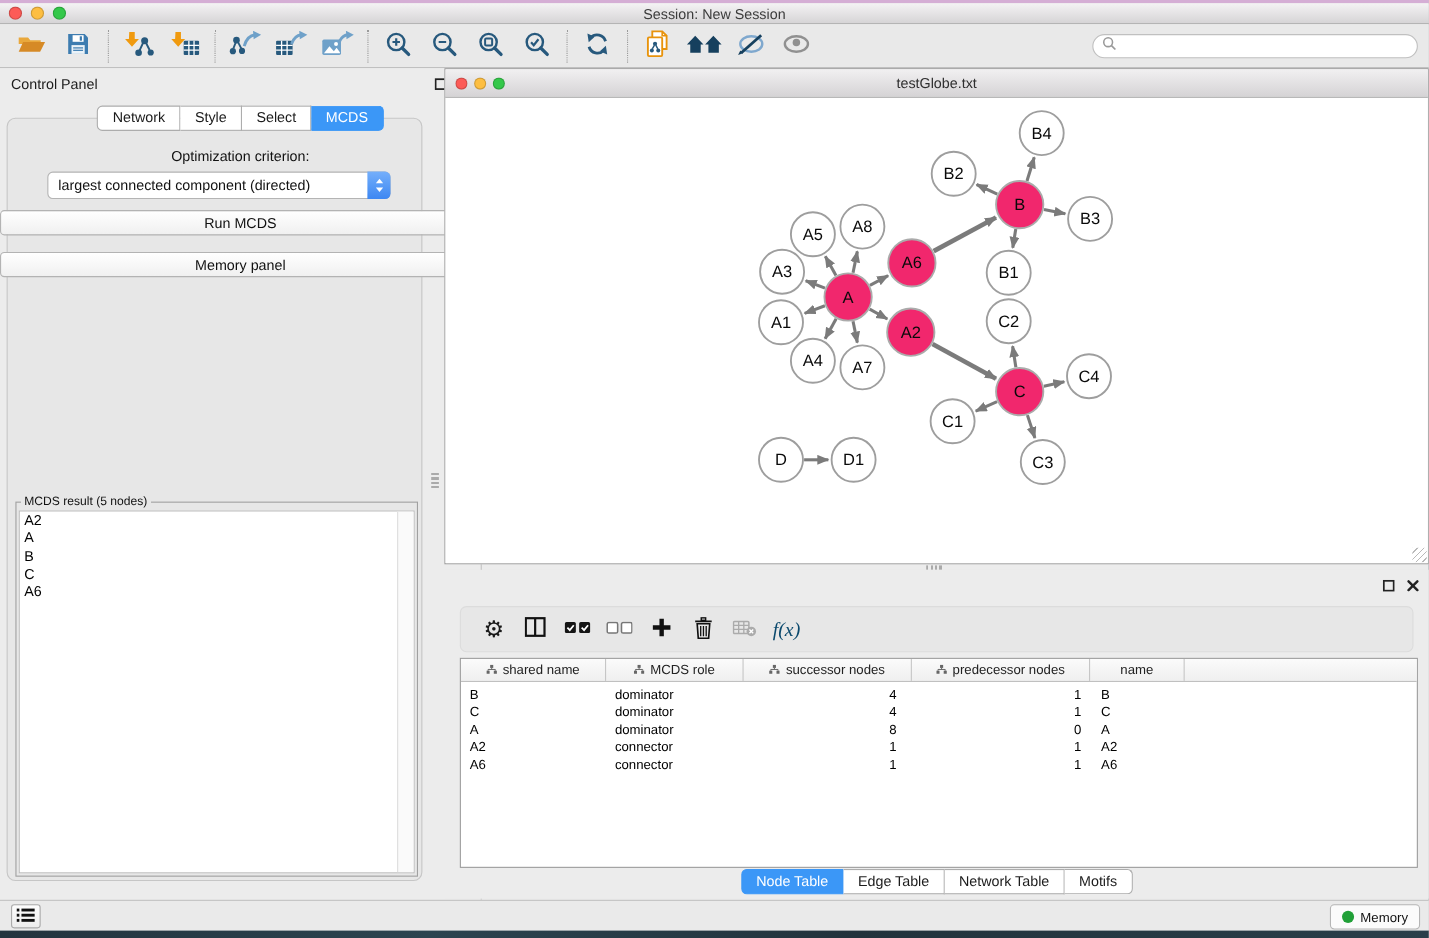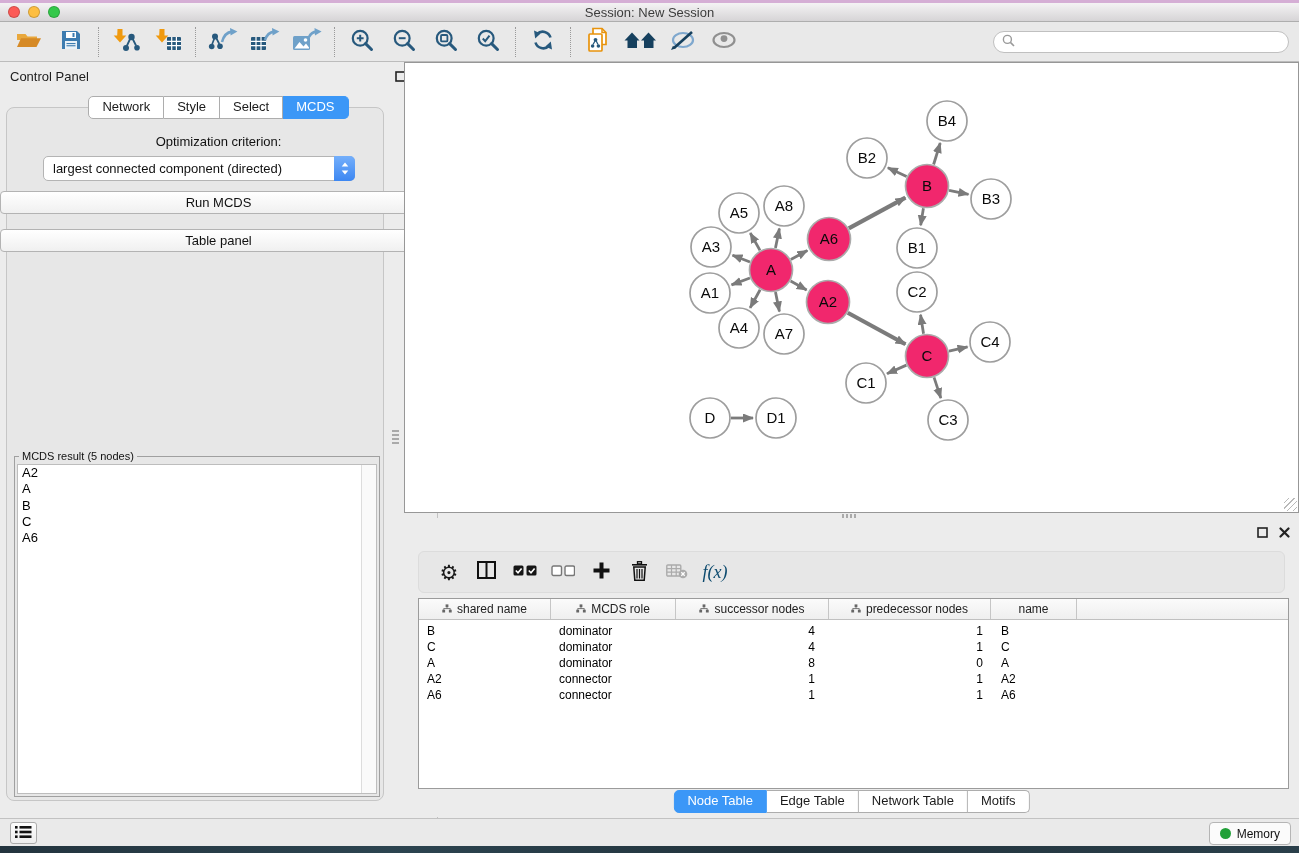--- a/index.html
+++ b/index.html
@@ -291,36 +291,44 @@
       <span class="chev">
           <svg width="8" height="13" viewBox="0 0 8 13">
             <path d="M4 0.5 L7.3 4.5 H0.7 Z" fill="#fff"></path>
             <path d="M4 12.5 L0.7 8.5 H7.3 Z" fill="#fff"></path>
           </svg>
         </span>
     </div>
     <div id="opt-label">Optimization criterion:</div>
     <div id="cp-buttons">
       <button class="macbtn">Run MCDS</button>
-      <button class="macbtn">Table panel</button>
+      <button class="macbtn">Memory panel</button>
     </div>
     <fieldset id="mcds-fieldset">
       <legend>MCDS result (5 nodes)</legend>
       <div id="mcds-list">
         <div class="mcds-item">A2</div>
           <div class="mcds-item">A</div>
           <div class="mcds-item">B</div>
           <div class="mcds-item">C</div>
           <div class="mcds-item">A6</div>
           <div id="mcds-scroll"></div>
       </div>
     </fieldset>
   </div>
 
   <div id="netwin" class="abs">
+    <div id="net-title">
+      <div class="lights">
+        <span class="light l-red"></span>
+        <span class="light l-yel"></span>
+        <span class="light l-grn"></span>
+      </div>
+      <span>testGlobe.txt</span>
+    </div>
     <div id="net-canvas">
       <svg id="graph-svg" width="893" height="423" viewBox="0 0 893 423">
         <defs>
           <marker id="arrow" markerUnits="userSpaceOnUse" markerWidth="12" markerHeight="10" refX="10" refY="4.5" orient="auto">
             <polygon points="0,0 11,4.5 0,9" fill="#7b7b7b"></polygon>
           </marker>
         </defs>
       <line x1="354.9854679740781" y1="161.38036482882666" x2="345.2592994042757" y2="144.05562706386607" stroke="#7b7b7b" stroke-width="2.8" marker-end="url(#arrow)"></line>
           <line x1="370.47884829652736" y1="158.9502853094038" x2="374.4216217413276" y2="139.53970835038723" stroke="#7b7b7b" stroke-width="2.8" marker-end="url(#arrow)"></line>
           <line x1="344.99071236070387" y1="172.94643973826982" x2="327.47616069794714" y2="166.2325282675464" stroke="#7b7b7b" stroke-width="2.8" marker-end="url(#arrow)"></line>

